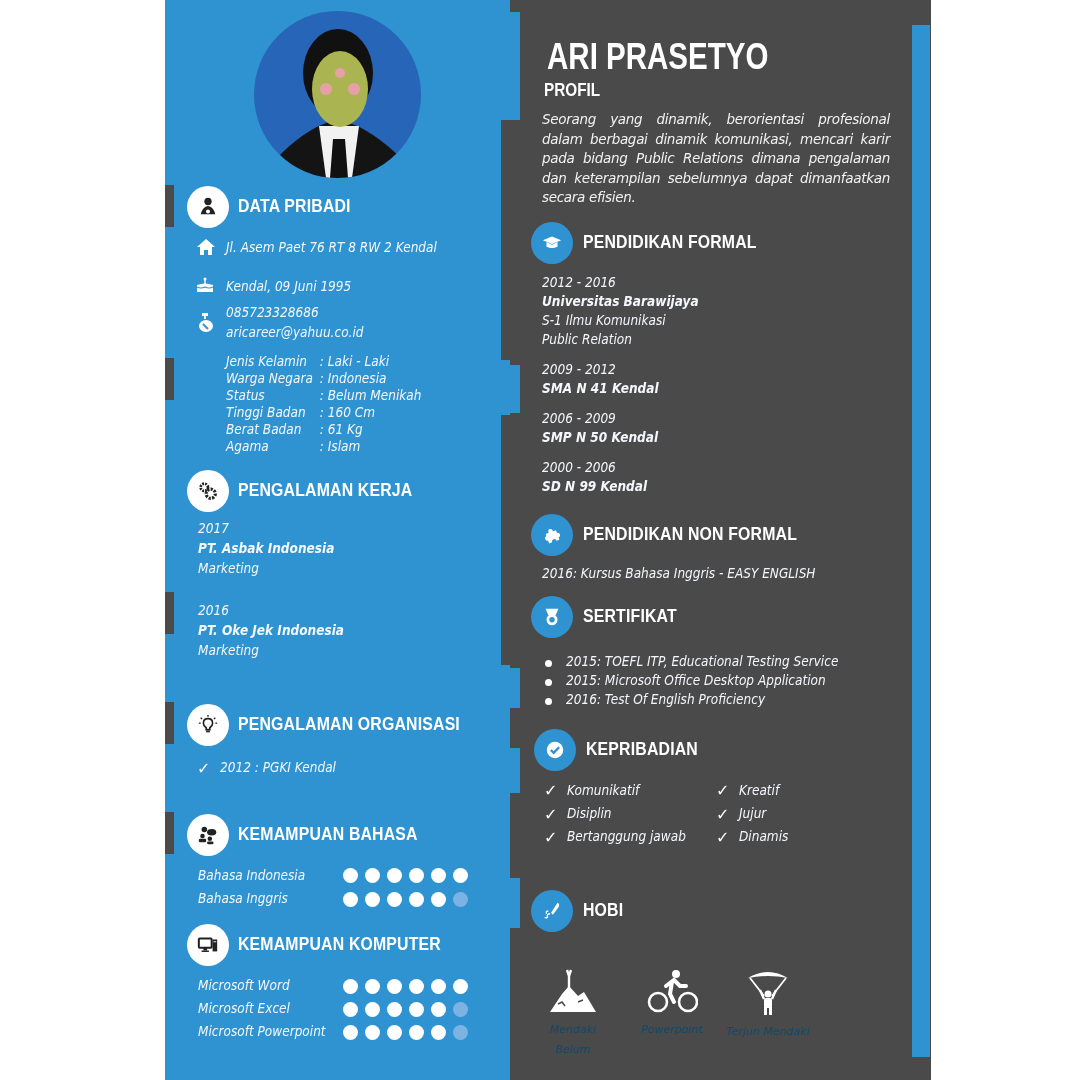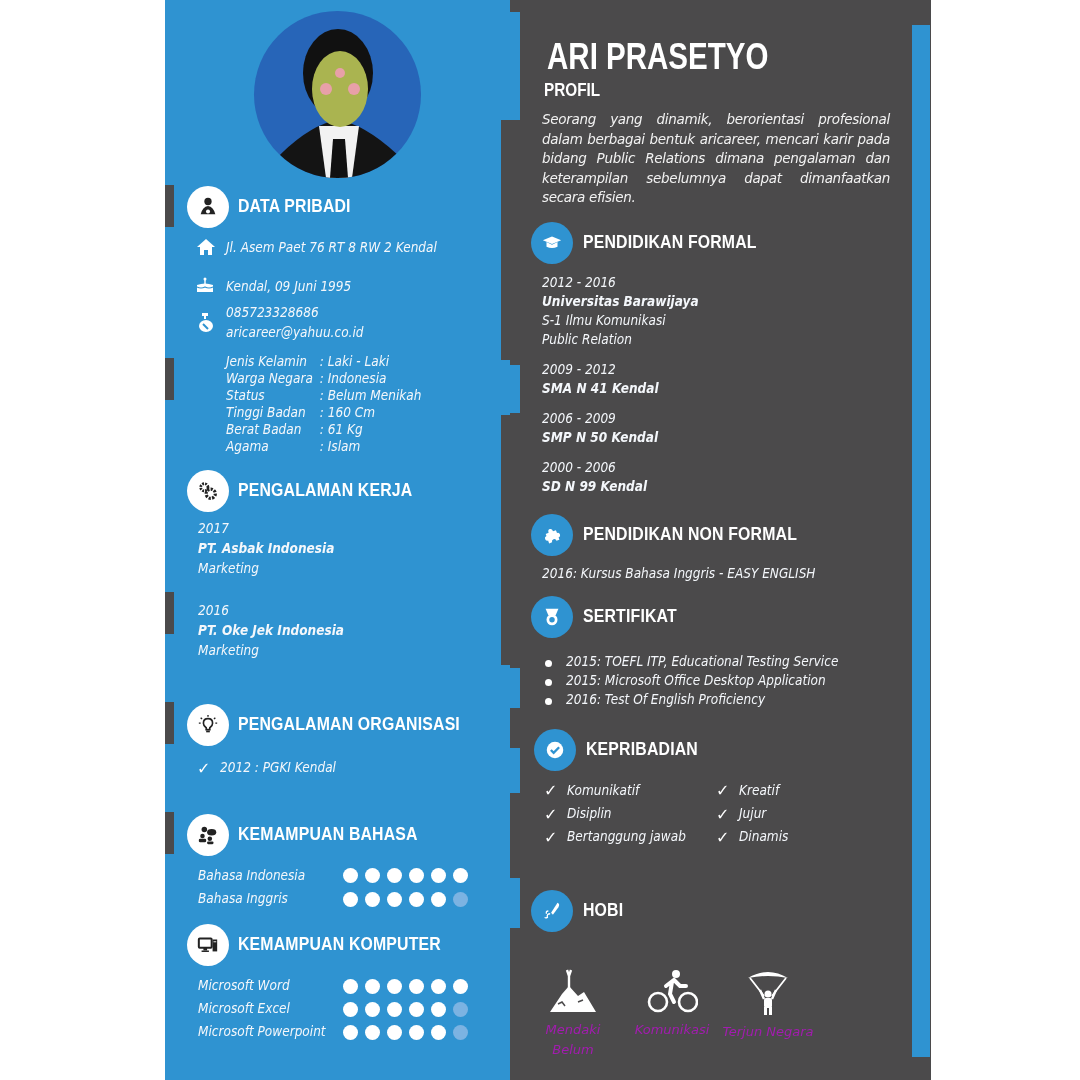--- a/index.html
+++ b/index.html
@@ -37,21 +37,21 @@
   .dots { position: absolute; display: flex; gap: 7px; }
   .dot { width: 15px; height: 15px; border-radius: 50%; background: #fff; }
   .dot.off { background: #7cb3e2; }
 
   .small-icon { position: absolute; color: #fff; }
   .check { position: absolute; font-size: 16px; font-weight: bold; color: #fff; }
   .bullet { position: absolute; width: 7px; height: 7px; border-radius: 50%; background: #fff; }
 
   .hobby { position: absolute; text-align: center; }
   .hobby svg { display: block; margin: 0 auto; }
-  .hobby-label { font-style: italic; font-size: 13px; color: #a21caf; line-height: 20px; margin-top: 6px; white-space: nowrap; }
+  .hobby-label { font-style: italic; font-size: 11px; color: #0c4a6e; line-height: 20px; margin-top: 6px; white-space: nowrap; }
 </style>
 </head>
 <body>
 
 <div class="left"></div>
 <div class="right"></div>
 <div class="right-stripe"></div>
 
 <div class="tab-blue" style="top:12px;height:108px;"></div>
 <div class="tab-blue" style="top:365px;height:48px;"></div>
@@ -74,21 +74,21 @@
     <ellipse cx="84" cy="62" rx="35" ry="44" fill="#111"></ellipse>
     <ellipse cx="86" cy="78" rx="28" ry="38" fill="#aab450"></ellipse>
     <circle cx="72" cy="78" r="6" fill="#e8a0a8"></circle>
     <circle cx="100" cy="78" r="6" fill="#e8a0a8"></circle>
     <circle cx="86" cy="62" r="5" fill="#e8a0a8"></circle>
   </svg>
 </div>
 
 <div class="name">ARI PRASETYO</div>
 <div class="profil-h">PROFIL</div>
-<div class="profil-p">Seorang yang dinamik, berorientasi profesional dalam berbagai bentuk aricareer, mencari karir pada bidang Public Relations dimana pengalaman dan keterampilan sebelumnya dapat dimanfaatkan secara efisien.</div>
+<div class="profil-p">Seorang yang dinamik, berorientasi profesional dalam berbagai dinamik komunikasi, mencari karir pada bidang Public Relations dimana pengalaman dan keterampilan sebelumnya dapat dimanfaatkan secara efisien.</div>
 
 <div class="sec-icon white" style="left:187px;top:186px;">
   <svg viewBox="0 0 24 24">
       <circle cx="12" cy="6" r="4" fill="#222"></circle>
       <path d="M4 20 Q6 12 12 11 Q18 12 20 20 Z" fill="#222"></path>
       <circle cx="12" cy="17" r="2.2" fill="#fff"></circle>
     </svg>
 </div>
 <div class="sec-title" style="left:238px;top:196px;">DATA PRIBADI</div>
 
@@ -304,26 +304,26 @@
   <div class="hobby-label">Mendaki</div>
   <div class="hobby-label" style="margin-top:0">Belum</div>
 </div>
 <div class="hobby" style="left:632px;top:968px;width:80px;">
   <svg width="52" height="46" viewBox="0 0 52 46">
       <circle cx="30" cy="6" r="4" fill="#fff"></circle>
       <path d="M20 18 L28 12 L34 18 L40 18 M26 14 L24 26 L28 34" stroke="#fff" stroke-width="4" fill="none" stroke-linecap="round"></path>
       <circle cx="12" cy="34" r="9" stroke="#fff" stroke-width="2.6" fill="none"></circle>
       <circle cx="42" cy="34" r="9" stroke="#fff" stroke-width="2.6" fill="none"></circle>
     </svg>
-  <div class="hobby-label">Komunikasi</div>
+  <div class="hobby-label">Powerpoint</div>
 </div>
 <div class="hobby" style="left:722px;top:968px;width:92px;">
   <svg width="44" height="48" viewBox="0 0 44 48">
       <path d="M2 10 Q22 -2 42 10 Q22 6 2 10 Z" fill="#fff"></path>
       <path d="M4 10 L18 28 M40 10 L26 28" stroke="#fff" stroke-width="1.8"></path>
       <circle cx="22" cy="26" r="3.5" fill="#fff"></circle>
       <rect x="18" y="30" width="8" height="10" rx="2" fill="#fff"></rect>
       <rect x="18" y="39" width="3" height="8" fill="#fff"></rect>
       <rect x="23" y="39" width="3" height="8" fill="#fff"></rect>
       <path d="M18 31 L14 22 M26 31 L30 22" stroke="#fff" stroke-width="2.4"></path>
     </svg>
-  <div class="hobby-label">Terjun Negara</div>
+  <div class="hobby-label">Terjun Mendaki</div>
 </div>
 
 </body></html>

